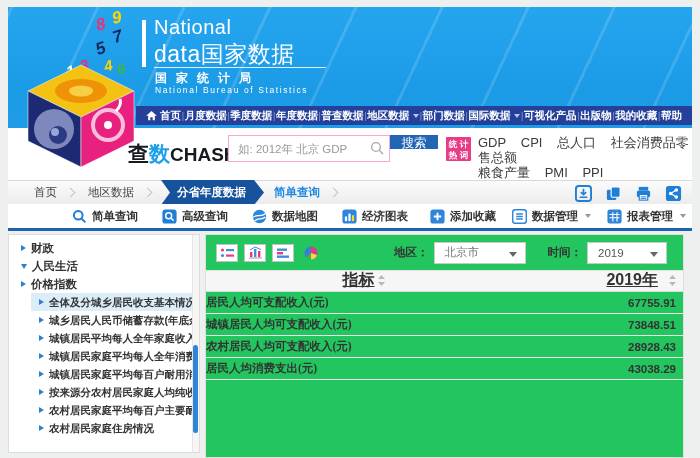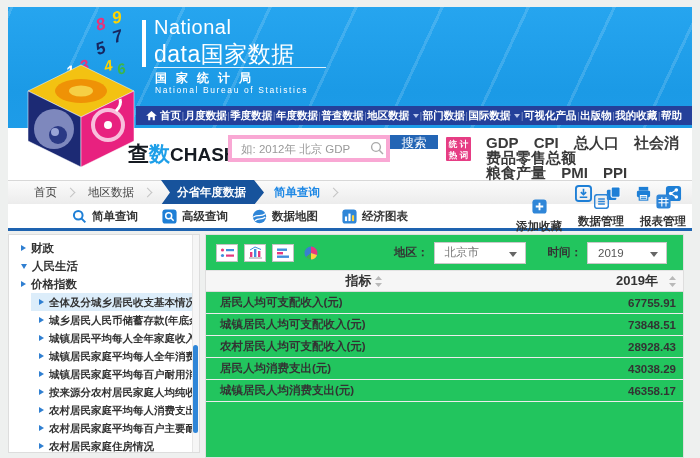--- a/index.html
+++ b/index.html
@@ -26,46 +26,46 @@
   .navbar { position:absolute; left:128px; top:99px; right:0; height:19px; background:#24409a; z-index:4;
     display:flex; align-items:center; justify-content:space-between; padding:0 10px; }
   .nav-item { color:#fff; font-size:10.5px; font-weight:bold; white-space:nowrap; display:flex; align-items:center; gap:3px; cursor:pointer; }
   .nav-sep { color:rgba(255,255,255,.45); font-size:9px; }
   .nav-caret { width:0; height:0; border-left:3.5px solid transparent; border-right:3.5px solid transparent; border-top:4px solid #b9c6ea; margin-left:1px; }
 
   
   .search-row { position:absolute; left:0; top:121px; width:100%; height:52px; background:#fff; z-index:2; }
   .brand { position:absolute; left:120px; top:12px; font-size:21px; font-weight:bold; letter-spacing:0; }
   .brand .cn-dark{color:#151a21;} .brand .cn-blue{color:#1e9fe8;} .brand .en-dark{color:#151a21; font-size:19px;} .brand .en-blue{color:#1e9fe8; font-size:19px;}
-  .search-input { position:absolute; left:220px; top:7px; width:162px; height:27px; border:4px solid #f9a8d4; padding:0 26px 0 9px; font-size:11.5px; color:#333; outline:none; }
+  .search-input { position:absolute; left:220px; top:7px; width:162px; height:27px; border:1px solid #f9a8d4; padding:0 26px 0 9px; font-size:11.5px; color:#333; outline:none; }
   .search-input::placeholder { color:#999; }
   .input-mag { position:absolute; left:362px; top:13px; }
   .search-btn { position:absolute; left:382px; top:7px; width:48px; height:14px; background:#2365b5; color:#fff; border:none; font-size:12.5px; cursor:pointer; }
   .hot-badge { position:absolute; left:438px; top:9px; width:25px; height:24px; background:#e63d84; color:#fff; font-size:8.5px; font-weight:bold; text-align:center; line-height:11px; padding-top:2px; border-radius:1px; }
-  .hot-words { position:absolute; left:470px; top:7px; font-size:15px; font-weight:bold; color:#3a3a3a; line-height:15px;margin-left:8px; }
+  .hot-words { position:absolute; left:470px; top:7px; font-size:13px; font-weight:normal; color:#3a3a3a; line-height:15px; }
   .hot-words span { margin-right:11px; cursor:pointer; }
 
   
   .breadcrumb { position:absolute; left:0; top:173px; width:100%; height:25px;
     background:linear-gradient(180deg,#fbfbfb,#ececec); border-top:1px solid #d8d8d8; border-bottom:1px solid #d2d2d2;
     display:flex; align-items:center; padding-left:26px; }
   .bc-item { font-size:11.5px; color:#444; cursor:pointer; white-space:nowrap; }
   .bc-chev { width:7px; height:7px; border-top:1px solid #c4c4c4; border-right:1px solid #c4c4c4; transform:rotate(45deg); margin:0 14px 0 10px; }
   .bc-active { background:#17539c; color:#fff; font-size:11.5px; font-weight:bold; padding:0 18px 0 16px; height:25px; line-height:25px; margin:0 4px 0 -4px;
     clip-path:polygon(0 0, calc(100% - 10px) 0, 100% 50%, calc(100% - 10px) 100%, 0 100%, 9px 50%); }
   .bc-link { color:#1e88e5; font-size:11.5px; font-weight:bold; margin-left:6px; cursor:pointer; }
   .bc-actions { position:absolute; right:10px; top:4px; display:flex; gap:13px; }
   .bc-actions svg { cursor:pointer; }
 
   
   .toolbar { position:absolute; left:0; top:197px; width:100%; height:27px; background:#fff;
     border-bottom:3px solid #1e63b0; display:flex; align-items:center; padding-left:64px; }
   .tb-item { display:flex; align-items:center; gap:5px; margin-right:24px; font-size:11.5px; font-weight:bold; color:#333; cursor:pointer; white-space:nowrap; }
   .tb-right { position:absolute; right:6px; display:flex; align-items:center; }
-  .tb-right .tb-item { margin-right:16px;flex-direction:column; }
+  .tb-right .tb-item { margin-right:16px; }
   .tb-caret { width:0; height:0; border-left:3.5px solid transparent; border-right:3.5px solid transparent; border-top:4px solid #9a9a9a; margin-left:2px; }
 
   
   .content { position:absolute; left:0; top:227px; width:100%; bottom:0; }
   .sidebar { position:absolute; left:0; top:0; width:192px; height:calc(100% - 5px); background:#fff; border:1px solid #ddd; padding-top:4px; overflow:hidden; }
   .tree-item { height:18px; line-height:18px; display:flex; align-items:center; white-space:nowrap; overflow:hidden; cursor:pointer; color:#333; }
   .lvl1 { padding-left:12px; font-size:11.5px; font-weight:bold; }
   .lvl2 { margin-left:22px; padding-left:8px; font-size:10.5px; font-weight:600; }
   .lvl2.selected { background:#dcedfa; }
   .tri-r { width:0; height:0; border-left:5px solid #2f7fd1; border-top:3.5px solid transparent; border-bottom:3.5px solid transparent; margin-right:5px; flex:none; }
@@ -77,25 +77,25 @@
   .controls { height:36px; border-bottom:1px solid #e3e3e3; display:flex; align-items:center; padding:0 10px; }
   .view-box { width:22px; height:18px; border:1px solid #c3c3c3; background:#fff; display:flex; align-items:center; justify-content:center; margin-right:6px; cursor:pointer; }
   .view-plain { width:22px; height:18px; display:flex; align-items:center; justify-content:center; cursor:pointer; }
   .ctrl-spacer { flex:1; }
   .ctrl-label { font-size:11.5px; font-weight:bold; color:#333; margin-right:5px; white-space:nowrap; }
   .ctrl-select { position:relative; height:22px; border:1px solid #c9c9c9; background:#fff; font-size:11.5px; color:#777; display:flex; align-items:center; padding-left:10px; cursor:pointer; }
   .sel-region { width:92px; margin-right:22px; }
   .sel-time { width:80px; margin-right:6px; color:#555; }
   .sel-caret { position:absolute; right:8px; top:9px; width:0; height:0; border-left:4px solid transparent; border-right:4px solid transparent; border-top:5px solid #666; }
 
-  .thead { height:21px; display:flex; align-items:center; background:#f6f6f6; border-bottom:1px solid #dcdcdc; font-size:13px; font-weight:bold; color:#333; }
+  .thead { height:21px; display:flex; align-items:flex-end; background:#f6f6f6; border-bottom:1px solid #dcdcdc; font-size:16px; font-weight:bold; color:#333;text-decoration:underline; }
   .th-ind { width:315px; display:flex; justify-content:center; align-items:center; }
   .th-year { flex:1; display:flex; justify-content:flex-end; align-items:center; padding-right:7px;gap:8px; }
   .trow { height:22px; display:flex; align-items:center; border-bottom:1px solid #ececec; font-size:11.5px; color:#333; }
-  .td-label { width:315px; padding-left:14px; font-weight:bold; white-space:nowrap; }
+  .td-label { width:315px; padding-left:0; font-weight:bold; white-space:nowrap;font-family:Liberation Serif, serif; }
   .td-value { flex:1; text-align:right; padding-right:7px; font-weight:bold; }
   .sort { margin-left:3px; }
 </style>
 </head>
 <body>
 
 <div class="wrap">
 
   <div class="band-header">
     <span class="digit d1" style="left:58px;top:55px;font-size:15px;transform:rotate(-10deg)">1</span>
@@ -339,24 +339,20 @@
           <span class="tri-r"></span>
           <span>城镇居民家庭平均每人全年消费性支出</span>
         </div>
       <div class="tree-item lvl2">
           <span class="tri-r"></span>
           <span>城镇居民家庭平均每百户耐用消费品拥有</span>
         </div>
       <div class="tree-item lvl2">
           <span class="tri-r"></span>
           <span>按来源分农村居民家庭人均纯收入</span>
-        </div>
-      <div class="tree-item lvl2">
-          <span class="tri-r"></span>
-          <span>农村居民家庭平均每人消费支出</span>
         </div>
       <div class="tree-item lvl2">
           <span class="tri-r"></span>
           <span>农村居民家庭平均每百户主要耐用消费品</span>
         </div>
       <div class="tree-item lvl2">
           <span class="tri-r"></span>
           <span>农村居民家庭住房情况</span>
         </div>
 
@@ -438,19 +434,15 @@
         <div class="td-value">73848.51</div>
       </div>
       <div class="trow">
         <div class="td-label">农村居民人均可支配收入(元)</div>
         <div class="td-value">28928.43</div>
       </div>
       <div class="trow">
         <div class="td-label">居民人均消费支出(元)</div>
         <div class="td-value">43038.29</div>
       </div>
-      <div class="trow">
-        <div class="td-label">城镇居民人均消费支出(元)</div>
-        <div class="td-value">46358.17</div>
-      </div>
     </div>
   </div>
 </div>
 
 </body></html>

